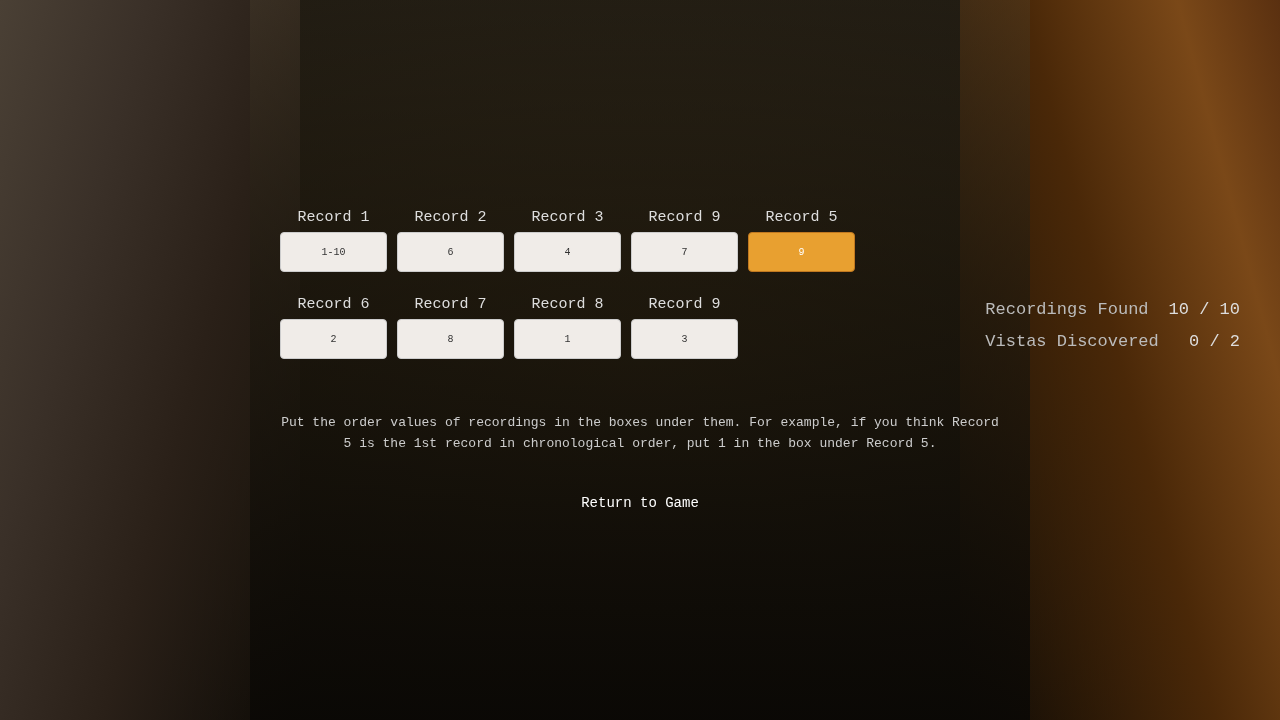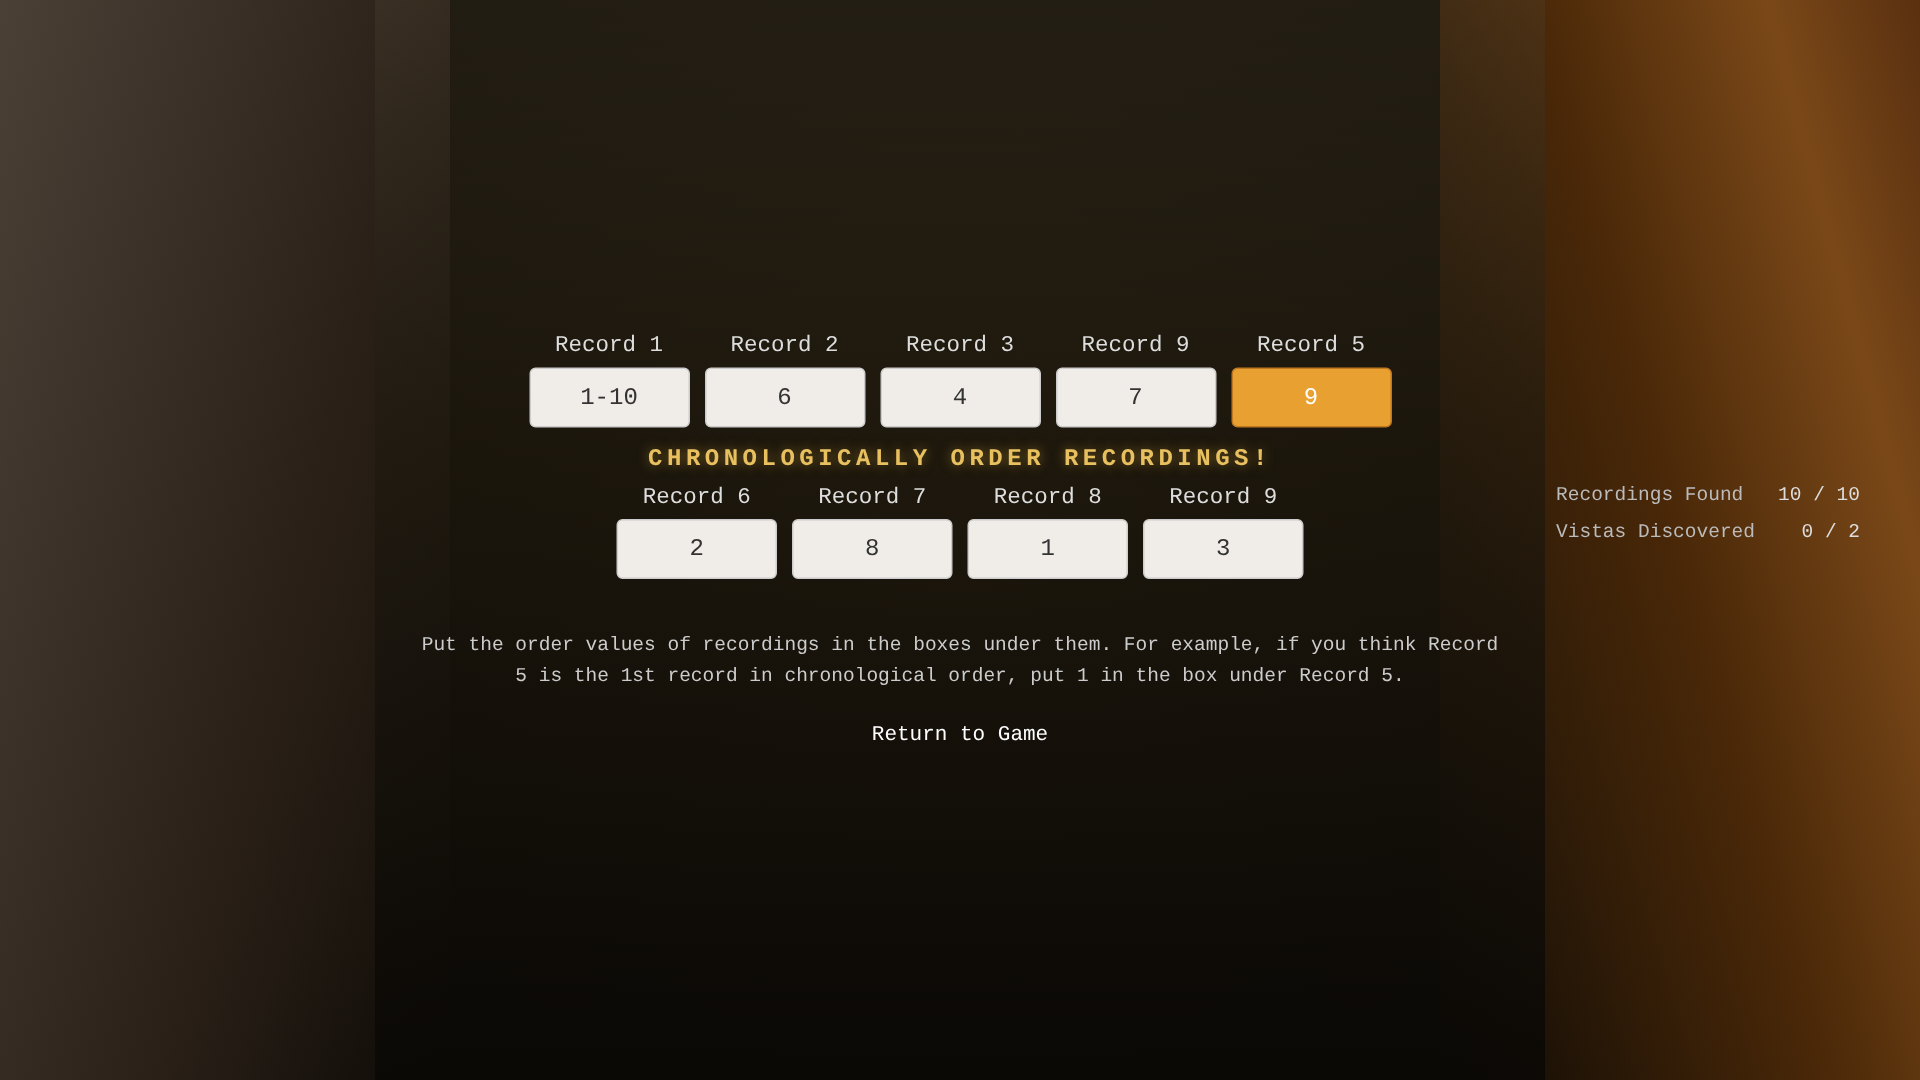--- a/index.html
+++ b/index.html
@@ -59,24 +59,24 @@
       z-index: 1;
       display: flex;
       flex-direction: column;
       align-items: center;
       justify-content: center;
     }
 
     
     .stats-panel {
       position: absolute;
-      top: 318px;
+      top: 294px;
       right: 40px;
       color: #ccc;
-      font-size: 13px;
+      font-size: 17px;
       line-height: 1.9;
       font-family: 'Courier New', Courier, monospace;
     }
 
     .stats-panel .stat-row {
       display: flex;
       justify-content: space-between;
       gap: 20px;
     }
 
@@ -87,22 +87,21 @@
     .stat-value {
       color: #ddd;
       text-align: right;
       min-width: 50px;
     }
 
     
     .puzzle-area {
       display: flex;
       flex-direction: column;
-      align-items: center;
-      gap: 4px;
+      gap: 24px;
       margin-top: 0;
     }
 
     .records-row {
       display: flex;
       gap: 10px;
       align-items: flex-end;
     }
 
     .record-item {
@@ -120,21 +119,21 @@
       text-align: center;
     }
 
     .record-input {
       width: 107px;
       height: 40px;
       background: #f0ece8;
       border: 1px solid #ccc;
       border-radius: 4px;
       text-align: center;
-      font-size: 16px;
+      font-size: 10px;
       font-family: 'Courier New', Courier, monospace;
       color: #333;
       outline: none;
       cursor: pointer;
     }
 
     .record-input.highlighted {
       background: #e8a030;
       color: #fff;
       border-color: #c07820;
@@ -212,21 +211,20 @@
       <div class="record-item">
         <span class="record-label">Record 9</span>
         <input class="record-input" type="text" value="7" style="">
       </div>
       <div class="record-item">
         <span class="record-label">Record 5</span>
         <input class="record-input highlighted" type="text" value="9" style="">
       </div>
     </div>
 
-    <div class="puzzle-title">CHRONOLOGICALLY ORDER RECORDINGS!</div>
 
     <div class="records-row">
       <div class="record-item">
         <span class="record-label">Record 6</span>
         <input class="record-input" type="text" value="2" style="">
       </div>
       <div class="record-item">
         <span class="record-label">Record 7</span>
         <input class="record-input" type="text" value="8" style="">
       </div>

